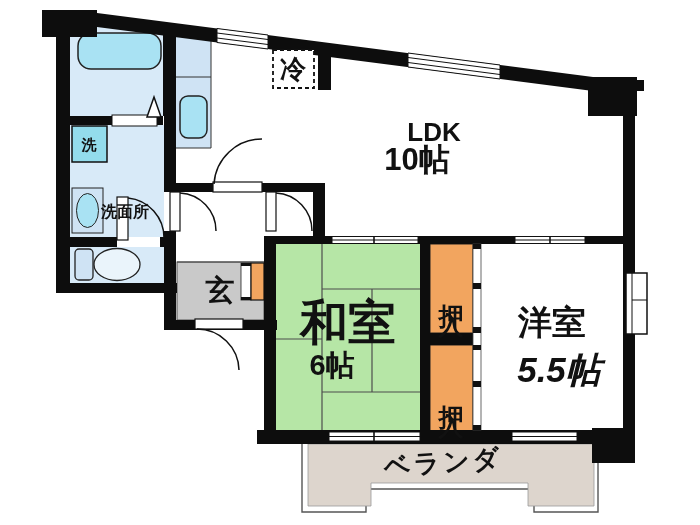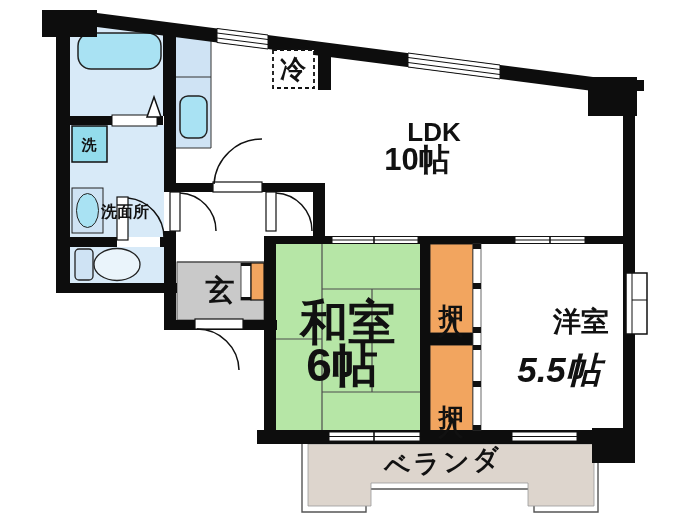--- a/index.html
+++ b/index.html
@@ -133,22 +133,22 @@
       <rect x="195" y="319" width="48" height="10" stroke-width="1.2"></rect>
       <path d="M197,329 A42,42 0 0 1 239,370" fill="none" stroke-width="1.5"></path>
     </g>
 
     <rect x="273" y="50" width="41" height="38" fill="#fff" stroke="#111" stroke-width="1.8" stroke-dasharray="4 3"></rect>
   </svg>
 
   <div class="lbl" style="left:434px;top:132px;font-size:26px;">LDK</div>
   <div class="lbl" style="left:417px;top:159px;font-size:31px;">10帖</div>
   <div class="lbl" style="left:348px;top:323px;font-size:48px;">和室</div>
-  <div class="lbl" style="left:342px;top:365px;font-size:46px;">6帖</div>
-  <div class="lbl" style="left:581px;top:322px;font-size:28px;font-family:Liberation Serif, serif;">洋室</div>
+  <div class="lbl" style="left:332px;top:365px;font-size:29px;">6帖</div>
+  <div class="lbl" style="left:552px;top:322px;font-size:34px;">洋室</div>
   <div class="lbl" style="left:559px;top:369px;font-size:35px;font-style:italic;">5.5帖</div>
   <div class="lbl vert" style="left:451px;top:291px;font-size:25px;">押入</div>
   <div class="lbl vert" style="left:451px;top:392px;font-size:25px;">押入</div>
   <div class="lbl" style="left:220px;top:290px;font-size:29px;">玄</div>
   <div class="lbl" style="left:293px;top:69px;font-size:26px;">冷</div>
   <div class="lbl" style="left:89px;top:144px;font-size:15px;">洗</div>
   <div class="lbl" style="left:125px;top:175px;font-size:16px;margin-top:37px;">洗面所</div>
   <div class="lbl tilt" style="left:443px;top:462px;font-size:26px;letter-spacing:3px;">ベランダ</div>
 </div>
 

